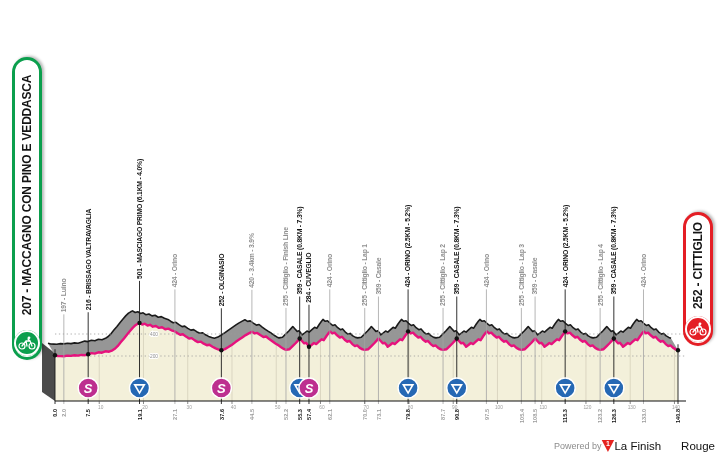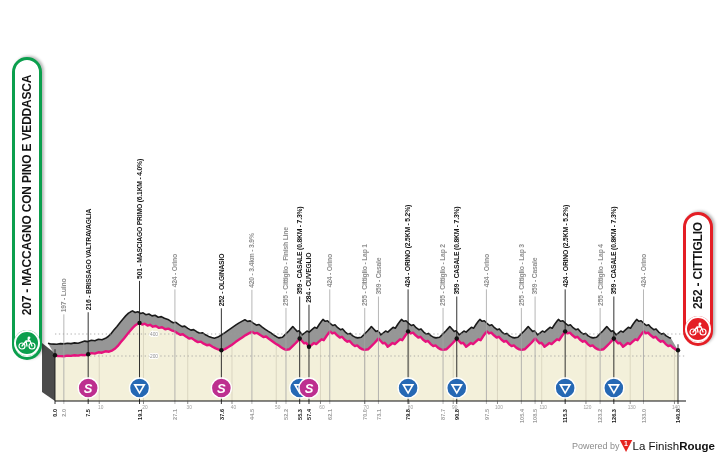--- a/index.html
+++ b/index.html
@@ -14,21 +14,21 @@
                  letter-spacing:-0.2px;white-space:nowrap;}
   .bicon{width:26px;height:26px;border-radius:50%;margin-left:1px;flex:0 0 26px;
          display:flex;align-items:center;justify-content:center;
          transform:rotate(90deg);box-shadow:inset 0 0 0 2px #fff;}
   #footer{position:absolute;right:5px;bottom:5px;display:flex;align-items:center;}
   #powered{color:#8c8c8c;font-size:9px;}
   #lfr-logo{width:13px;height:12px;background:#e5231f;clip-path:polygon(2% 0,98% 0,50% 100%);
             display:flex;align-items:flex-start;justify-content:center;
             color:#fff;font-size:7px;font-weight:bold;line-height:8px;}
   #brand{font-size:11.5px;color:#111;}
-  #brand b{font-weight:bold;}
+  #brand b{font-weight:normal;margin-left:20px;}
 </style>
 </head>
 <body>
 
 <div id="stage">
 
   <svg id="chart" width="720" height="457" viewBox="0 0 720 457">
       <polygon points="42,343 55,353.23 55,401 42,392" fill="#4b4b4b"></polygon>
       <path d="M48.0,343.2 50.7,344.0 53.8,344.1 56.8,344.3 60.4,343.6 63.9,343.9 67.5,343.2 71.0,343.6 74.5,342.9 78.1,343.2 81.2,342.2 84.7,341.1 87.8,341.6 91.4,340.3 94.9,340.7 98.4,339.3 102.0,339.7 105.5,338.3 108.2,336.5 110.8,333.9 113.9,330.1 117.0,326.4 120.1,322.4 123.2,318.7 125.9,315.6 128.5,313.2 130.7,311.8 132.5,310.9 135.2,312.5 137.8,311.7 140.5,313.5 143.1,312.8 145.8,314.7 148.9,314.0 152.0,315.9 155.1,315.3 158.2,317.2 161.3,316.6 164.4,318.3 167.9,319.4 170.6,321.2 173.2,322.8 175.9,322.3 179.0,324.6 182.1,326.6 184.7,326.1 187.8,328.4 190.9,330.1 193.6,329.6 196.7,331.7 199.8,333.2 202.4,332.7 205.5,334.8 208.6,336.4 211.7,337.6 214.4,338.3 217.9,337.1 221.4,335.0 225.0,332.7 228.5,330.1 232.1,327.6 235.6,325.2 238.7,323.1 241.8,321.4 244.9,319.8 247.6,321.4 250.2,320.9 253.3,323.1 256.4,325.1 259.1,324.5 262.2,327.1 265.3,329.3 268.4,331.4 271.4,333.3 274.1,335.2 276.8,336.9 279.0,337.9 282.5,337.2 285.6,334.1 288.8,331.0 291.4,328.1 292.8,326.5 295.0,329.0 297.2,331.4 299.0,330.8 301.2,333.4 302.1,334.8 304.8,332.8 307.0,331.0 309.2,332.1 311.9,329.7 314.6,327.3 316.8,328.2 319.5,324.0 321.7,321.1 323.0,319.4 325.2,321.3 327.5,320.7 330.1,323.3 332.8,325.5 335.0,324.8 337.7,327.7 340.4,329.7 342.6,328.9 345.3,332.1 347.9,334.1 350.2,333.4 352.8,335.9 355.5,337.4 357.7,337.9 361.3,337.2 364.4,334.1 367.5,331.0 370.1,328.1 371.4,326.5 373.7,329.0 375.9,331.4 377.6,330.8 379.9,333.4 380.7,334.8 383.4,332.8 385.6,331.0 387.8,332.1 390.5,329.7 393.1,327.3 395.3,328.2 398.0,324.0 400.2,321.1 401.5,319.4 403.7,321.3 406.0,320.7 408.6,323.3 411.3,325.5 413.5,324.8 416.1,327.7 418.8,329.7 421.0,328.9 423.7,332.1 426.3,334.1 428.5,333.4 431.2,335.9 433.8,337.4 436.0,337.9 439.6,337.2 442.7,334.1 445.8,331.0 448.4,328.1 449.8,326.5 452.0,329.0 454.2,331.4 456.0,330.8 458.2,333.4 459.1,334.8 461.7,332.8 463.9,331.0 466.1,332.1 468.8,329.7 471.4,327.3 473.7,328.2 476.3,324.0 478.5,321.1 479.9,319.4 482.1,321.3 484.3,320.7 486.9,323.3 489.6,325.5 491.8,324.8 494.5,327.7 497.1,329.7 499.3,328.9 502.0,332.1 504.6,334.1 506.8,333.4 509.5,335.9 512.2,337.4 514.4,337.9 517.9,337.2 521.0,334.1 524.2,331.0 526.8,328.1 528.2,326.5 530.4,329.0 532.6,331.4 534.4,330.8 536.6,333.4 537.5,334.8 540.2,332.8 542.4,331.0 544.6,332.1 547.3,329.7 550.0,327.3 552.2,328.2 554.9,324.0 557.1,321.1 558.4,319.4 560.6,321.3 562.9,320.7 565.5,323.3 568.2,325.5 570.4,324.8 573.1,327.7 575.8,329.7 578.0,328.9 580.7,332.1 583.3,334.1 585.6,333.4 588.2,335.9 590.9,337.4 593.1,337.9 596.6,337.2 599.7,334.1 602.8,331.0 605.4,328.1 606.8,326.5 609.0,329.0 611.2,331.4 612.9,330.8 615.1,333.4 616.0,334.8 618.6,332.8 620.8,331.0 623.0,332.1 625.7,329.7 628.3,327.3 630.5,328.2 633.2,324.0 635.4,321.1 636.7,319.4 638.9,321.3 641.1,320.7 643.7,323.3 646.4,325.5 648.6,324.8 651.2,327.7 653.8,329.7 656.0,328.9 658.7,332.1 661.3,334.1 663.5,333.4 666.2,335.9 668.8,337.4 671.0,338.3 L678.0,350.3 L678.0,350.3 675.8,349.4 673.2,347.9 670.5,345.4 668.3,346.1 665.7,344.1 663.0,340.9 660.8,341.7 658.2,339.7 655.6,336.8 653.4,337.5 650.7,335.3 648.1,332.7 645.9,333.3 643.7,331.4 642.4,333.1 640.2,336.0 637.5,340.2 635.3,339.3 632.7,341.7 630.0,344.1 627.8,343.0 625.6,344.8 623.0,346.8 622.1,345.4 619.9,342.8 618.2,343.4 616.0,341.0 613.8,338.5 612.4,340.1 609.8,343.0 606.7,346.1 603.6,349.2 600.1,349.9 597.9,349.4 595.2,347.9 592.6,345.4 590.3,346.1 587.7,344.1 585.0,340.9 582.8,341.7 580.1,339.7 577.4,336.8 575.2,337.5 572.5,335.3 569.9,332.7 567.6,333.3 565.4,331.4 564.1,333.1 561.9,336.0 559.2,340.2 557.0,339.3 554.3,341.7 551.6,344.1 549.4,343.0 547.2,344.8 544.5,346.8 543.6,345.4 541.4,342.8 539.6,343.4 537.4,341.0 535.2,338.5 533.8,340.1 531.2,343.0 528.0,346.1 524.9,349.2 521.4,349.9 519.2,349.4 516.5,347.9 513.8,345.4 511.6,346.1 509.0,344.1 506.3,340.9 504.1,341.7 501.5,339.7 498.8,336.8 496.6,337.5 493.9,335.3 491.3,332.7 489.1,333.3 486.9,331.4 485.5,333.1 483.3,336.0 480.7,340.2 478.4,339.3 475.8,341.7 473.1,344.1 470.9,343.0 468.7,344.8 466.1,346.8 465.2,345.4 463.0,342.8 461.2,343.4 459.0,341.0 456.8,338.5 455.4,340.1 452.8,343.0 449.7,346.1 446.6,349.2 443.0,349.9 440.8,349.4 438.2,347.9 435.5,345.4 433.3,346.1 430.7,344.1 428.0,340.9 425.8,341.7 423.1,339.7 420.5,336.8 418.3,337.5 415.6,335.3 413.0,332.7 410.7,333.3 408.5,331.4 407.2,333.1 405.0,336.0 402.3,340.2 400.1,339.3 397.5,341.7 394.8,344.1 392.6,343.0 390.4,344.8 387.7,346.8 386.9,345.4 384.6,342.8 382.9,343.4 380.7,341.0 378.4,338.5 377.1,340.1 374.5,343.0 371.4,346.1 368.3,349.2 364.7,349.9 362.5,349.4 359.8,347.9 357.2,345.4 354.9,346.1 352.3,344.1 349.6,340.9 347.4,341.7 344.7,339.7 342.0,336.8 339.8,337.5 337.1,335.3 334.5,332.7 332.2,333.3 330.0,331.4 328.7,333.1 326.5,336.0 323.8,340.2 321.6,339.3 318.9,341.7 316.2,344.1 314.0,343.0 311.8,344.8 309.1,346.8 308.2,345.4 306.0,342.8 304.2,343.4 302.0,341.0 299.8,338.5 298.4,340.1 295.8,343.0 292.6,346.1 289.5,349.2 286.0,349.9 283.8,348.9 281.1,347.2 278.4,345.3 275.4,343.4 272.3,341.3 269.2,339.1 266.1,336.5 263.4,337.1 260.3,335.1 257.2,332.9 254.6,333.4 251.9,331.8 248.8,333.4 245.7,335.1 242.6,337.2 239.1,339.6 235.5,342.1 232.0,344.7 228.4,347.0 224.9,349.1 221.4,350.3 218.7,349.6 215.6,348.4 212.5,346.8 209.4,344.7 206.8,345.2 203.7,343.7 200.6,341.6 197.9,342.1 194.8,340.4 191.7,338.1 189.1,338.6 186.0,336.6 182.9,334.3 180.2,334.8 177.6,333.2 174.9,331.4 171.4,330.3 168.3,328.6 165.2,329.2 162.1,327.3 159.0,327.9 155.9,326.0 152.8,326.7 150.1,324.8 147.5,325.5 144.8,323.7 142.2,324.5 139.5,322.9 137.7,323.8 135.5,325.2 132.9,327.6 130.2,330.7 127.1,334.4 124.0,338.4 120.9,342.1 117.8,345.9 115.2,348.5 112.5,350.3 109.0,351.7 105.4,351.3 101.9,352.7 98.4,352.3 94.8,353.6 91.7,353.1 88.2,354.2 85.1,355.2 81.5,354.9 78.0,355.6 74.5,355.2 70.9,355.9 67.4,355.6 63.8,356.3 60.8,356.1 57.7,356.0 55.0,355.2 Z" fill="#969696"></path>
       <polyline points="48.0,343.2 50.7,344.0 53.8,344.1 56.8,344.3 60.4,343.6 63.9,343.9 67.5,343.2 71.0,343.6 74.5,342.9 78.1,343.2 81.2,342.2 84.7,341.1 87.8,341.6 91.4,340.3 94.9,340.7 98.4,339.3 102.0,339.7 105.5,338.3 108.2,336.5 110.8,333.9 113.9,330.1 117.0,326.4 120.1,322.4 123.2,318.7 125.9,315.6 128.5,313.2 130.7,311.8 132.5,310.9 135.2,312.5 137.8,311.7 140.5,313.5 143.1,312.8 145.8,314.7 148.9,314.0 152.0,315.9 155.1,315.3 158.2,317.2 161.3,316.6 164.4,318.3 167.9,319.4 170.6,321.2 173.2,322.8 175.9,322.3 179.0,324.6 182.1,326.6 184.7,326.1 187.8,328.4 190.9,330.1 193.6,329.6 196.7,331.7 199.8,333.2 202.4,332.7 205.5,334.8 208.6,336.4 211.7,337.6 214.4,338.3 217.9,337.1 221.4,335.0 225.0,332.7 228.5,330.1 232.1,327.6 235.6,325.2 238.7,323.1 241.8,321.4 244.9,319.8 247.6,321.4 250.2,320.9 253.3,323.1 256.4,325.1 259.1,324.5 262.2,327.1 265.3,329.3 268.4,331.4 271.4,333.3 274.1,335.2 276.8,336.9 279.0,337.9 282.5,337.2 285.6,334.1 288.8,331.0 291.4,328.1 292.8,326.5 295.0,329.0 297.2,331.4 299.0,330.8 301.2,333.4 302.1,334.8 304.8,332.8 307.0,331.0 309.2,332.1 311.9,329.7 314.6,327.3 316.8,328.2 319.5,324.0 321.7,321.1 323.0,319.4 325.2,321.3 327.5,320.7 330.1,323.3 332.8,325.5 335.0,324.8 337.7,327.7 340.4,329.7 342.6,328.9 345.3,332.1 347.9,334.1 350.2,333.4 352.8,335.9 355.5,337.4 357.7,337.9 361.3,337.2 364.4,334.1 367.5,331.0 370.1,328.1 371.4,326.5 373.7,329.0 375.9,331.4 377.6,330.8 379.9,333.4 380.7,334.8 383.4,332.8 385.6,331.0 387.8,332.1 390.5,329.7 393.1,327.3 395.3,328.2 398.0,324.0 400.2,321.1 401.5,319.4 403.7,321.3 406.0,320.7 408.6,323.3 411.3,325.5 413.5,324.8 416.1,327.7 418.8,329.7 421.0,328.9 423.7,332.1 426.3,334.1 428.5,333.4 431.2,335.9 433.8,337.4 436.0,337.9 439.6,337.2 442.7,334.1 445.8,331.0 448.4,328.1 449.8,326.5 452.0,329.0 454.2,331.4 456.0,330.8 458.2,333.4 459.1,334.8 461.7,332.8 463.9,331.0 466.1,332.1 468.8,329.7 471.4,327.3 473.7,328.2 476.3,324.0 478.5,321.1 479.9,319.4 482.1,321.3 484.3,320.7 486.9,323.3 489.6,325.5 491.8,324.8 494.5,327.7 497.1,329.7 499.3,328.9 502.0,332.1 504.6,334.1 506.8,333.4 509.5,335.9 512.2,337.4 514.4,337.9 517.9,337.2 521.0,334.1 524.2,331.0 526.8,328.1 528.2,326.5 530.4,329.0 532.6,331.4 534.4,330.8 536.6,333.4 537.5,334.8 540.2,332.8 542.4,331.0 544.6,332.1 547.3,329.7 550.0,327.3 552.2,328.2 554.9,324.0 557.1,321.1 558.4,319.4 560.6,321.3 562.9,320.7 565.5,323.3 568.2,325.5 570.4,324.8 573.1,327.7 575.8,329.7 578.0,328.9 580.7,332.1 583.3,334.1 585.6,333.4 588.2,335.9 590.9,337.4 593.1,337.9 596.6,337.2 599.7,334.1 602.8,331.0 605.4,328.1 606.8,326.5 609.0,329.0 611.2,331.4 612.9,330.8 615.1,333.4 616.0,334.8 618.6,332.8 620.8,331.0 623.0,332.1 625.7,329.7 628.3,327.3 630.5,328.2 633.2,324.0 635.4,321.1 636.7,319.4 638.9,321.3 641.1,320.7 643.7,323.3 646.4,325.5 648.6,324.8 651.2,327.7 653.8,329.7 656.0,328.9 658.7,332.1 661.3,334.1 663.5,333.4 666.2,335.9 668.8,337.4 671.0,338.3" fill="none" stroke="#1a1a1a" stroke-width="1.6" stroke-linejoin="round"></polyline>

